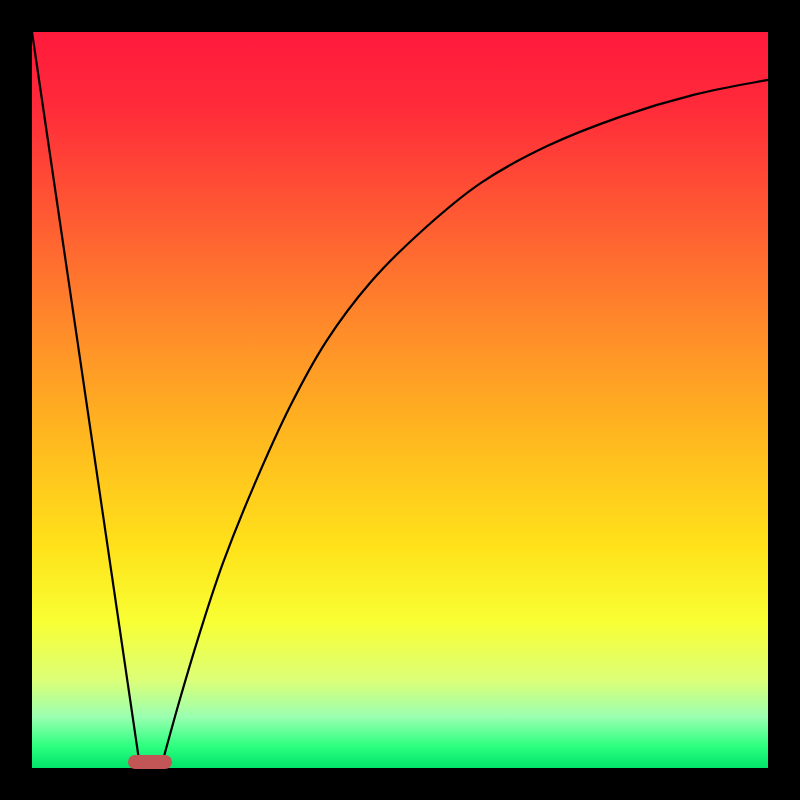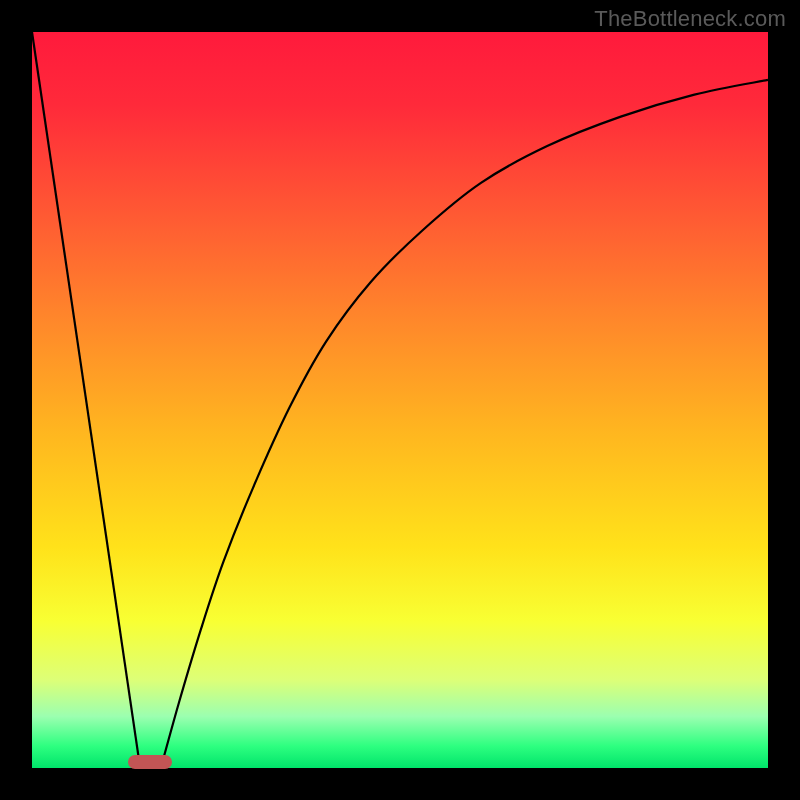--- a/index.html
+++ b/index.html
@@ -62,21 +62,20 @@
     border-radius: 7px;
     background: #c25555;
     bottom: -1px;
   }
 </style>
 </head>
 <body>
 
 <div class="frame">
 
-  <div class="watermark">TheBottleneck.com</div>
 
   <div class="plot-area">
 
     <svg class="curves" viewBox="0 0 736 736" preserveAspectRatio="none">
       <path id="left-line-path" fill="none" stroke="#000" stroke-width="2.2" d="M0.00 0.00 L108.19 736.00"></path>
       <path id="right-curve-path" fill="none" stroke="#000" stroke-width="2.2" d="M128.80 736.00 C131.87 724.96, 140.45 693.07, 147.20 669.76 C153.95 646.45, 161.92 619.47, 169.28 596.16 C176.64 572.85, 182.77 553.23, 191.36 529.92 C199.95 506.61, 209.76 482.08, 220.80 456.32 C231.84 430.56, 245.33 399.89, 257.60 375.36 C269.87 350.83, 280.91 329.97, 294.40 309.12 C307.89 288.27, 322.61 268.64, 338.56 250.24 C354.51 231.84, 371.68 215.28, 390.08 198.72 C408.48 182.16, 428.11 164.99, 448.96 150.88 C469.81 136.77, 491.89 125.12, 515.20 114.08 C538.51 103.04, 564.27 93.23, 588.80 84.64 C613.33 76.05, 637.87 68.69, 662.40 62.56 C686.93 56.43, 723.73 50.29, 736.00 47.84"></path>
     </svg>
 
     <div id="marker" class="marker" style="left: 95.68px; width: 44.16px; background: rgb(194, 85, 85);"></div>
   </div>

